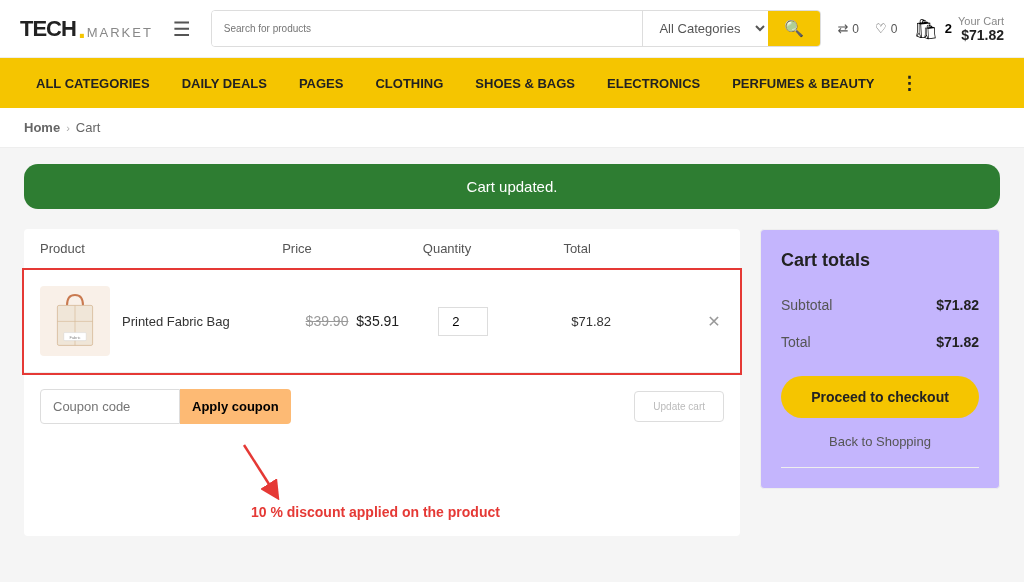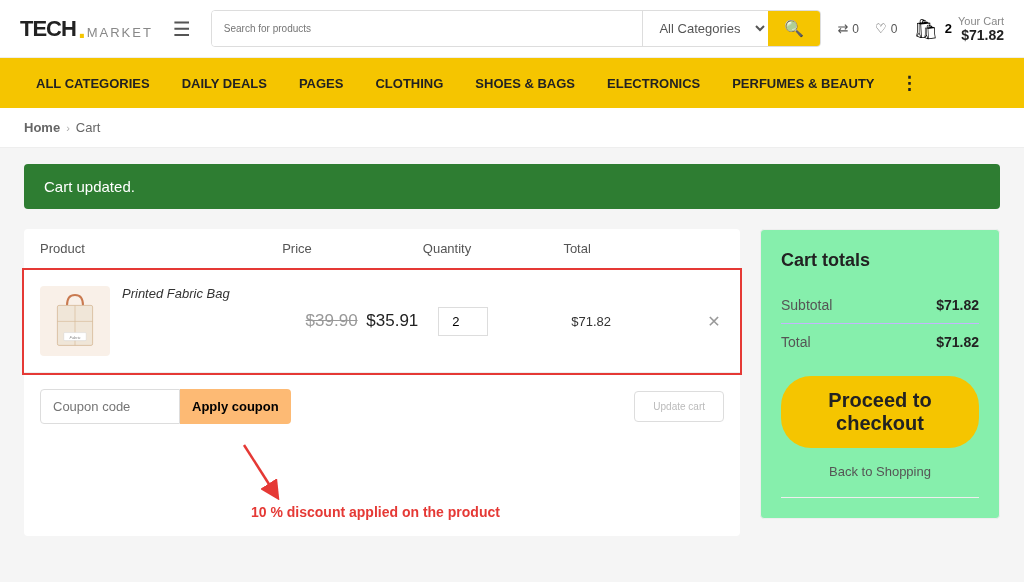--- a/index.html
+++ b/index.html
@@ -30,35 +30,35 @@
 
     
     .breadcrumb { background: #fff; padding: 12px 24px; display: flex; align-items: center; gap: 6px; font-size: 13px; color: #666; border-bottom: 1px solid #eee; }
     .breadcrumb a { color: #666; text-decoration: none; cursor: pointer; font-weight: bold; }
     .breadcrumb-sep { color: #aaa; font-size: 11px; }
 
     
     .page-content { padding: 16px 24px; }
 
     
-    .cart-banner { background: #2e7d32; color: #fff; padding: 14px 20px; border-radius: 4px; margin-bottom: 20px; font-size: 15px; }
+    .cart-banner { background: #2e7d32; color: #fff; padding: 14px 20px; border-radius: 14px; margin-bottom: 20px; font-size: 15px; text-align: center; }
 
     
     .cart-layout { display: flex; gap: 20px; }
     .cart-main { flex: 1; background: #fff; border-radius: 4px; padding: 0; }
     .cart-sidebar { width: 240px; }
 
     
     .cart-table-header { display: grid; grid-template-columns: 2fr 1fr 1fr 1fr 20px; padding: 12px 16px; border-bottom: 2px solid #4d7c0f; color: #555; font-size: 13px; gap: 39px; }
     .cart-row { display: grid; grid-template-columns: 2fr 1fr 1fr 1fr 20px; padding: 16px; align-items: center; border-bottom: 1px solid #eee; }
-    .product-cell { display: flex; gap: 12px; font-style: italic; }
+    .product-cell { display: flex; align-items: center; gap: 12px; }
     .product-img { width: 70px; height: 70px; background: #f9f0e8; border-radius: 4px; display: flex; align-items: center; justify-content: center; overflow: hidden; }
     .product-img svg { width: 50px; height: 60px; }
     .product-name { font-size: 13px; color: #333; }
-    .price-cell { font-size: 17px; }
+    .price-cell { font-size: 14px; }
     .price-old { text-decoration: line-through; color: #999; margin-right: 4px; }
     .price-new { color: #222; font-weight: 500; }
     .qty-cell { }
     .qty-input { width: 50px; padding: 6px; border: 1px solid #ddd; text-align: center; font-size: 13px; outline: none; }
     .total-cell { font-size: 13px; font-weight: 500; }
     .remove-btn { background: none; border: none; cursor: pointer; color: #999; font-size: 16px; }
 
     
     .cart-row-highlighted { outline: 2px solid #e53935; border-radius: 0; }
 
@@ -68,27 +68,27 @@
     .coupon-input { padding: 9px 12px; border: 1px solid #ddd; border-radius: 4px 0 0 4px; font-size: 13px; color: #999; outline: none; width: 140px; }
     .coupon-btn { background: #fdba74; border: none; padding: 9px 12px; font-size: 13px; font-weight: 600; cursor: pointer; border-radius: 0 4px 4px 0; }
     .update-cart-btn { background: #fff; border: 1px solid #ddd; padding: 9px 18px; font-size: 10px; color: #bbb; cursor: pointer; border-radius: 4px; }
 
     
     .annotation-area { padding: 0 16px 16px 200px; position: relative; }
     .annotation-text { color: #e53935; font-weight: 700; font-size: 14px; margin-left: 27px; }
     .arrow-svg { display: block; margin-bottom: 4px; }
 
     
-    .cart-totals { background: #86efac; border-radius: 4px; padding: 20px; border: 1px solid #eee; }
+    .cart-totals { background: #c4b5fd; border-radius: 4px; padding: 20px; border: 1px solid #eee; }
     .cart-totals-title { font-size: 18px; font-weight: 700; color: #222; margin-bottom: 16px; }
     .totals-row { display: flex; justify-content: space-between; padding: 10px 0; border-bottom: 1px solid #c4b5fd; font-size: 14px; }
     .totals-row:last-of-type { border-bottom: none; }
     .totals-label { color: #555; }
     .totals-value { font-weight: 600; color: #222; }
-    .checkout-btn { display: block; width: 100%; background: #f5c500; border: none; padding: 13px; font-size: 20px; font-weight: 700; cursor: pointer; border-radius: 30px; margin-top: 16px; color: #222; text-align: center; }
+    .checkout-btn { display: block; width: 100%; background: #f5c500; border: none; padding: 13px; font-size: 14px; font-weight: 700; cursor: pointer; border-radius: 30px; margin-top: 16px; color: #222; text-align: center; }
     .back-shopping { display: block; width: 100%; background: none; border: none; padding: 10px; font-size: 13px; color: #555; cursor: pointer; text-align: center; margin-top: 6px; }
     .totals-divider { border: none; border-top: 1px solid #eee; margin-top: 8px; }
   </style>
 </head>
 <body>
 
 <div class="header">
   <div class="logo">
     <span>TECH</span>
       <span class="logo-dot">.</span>

